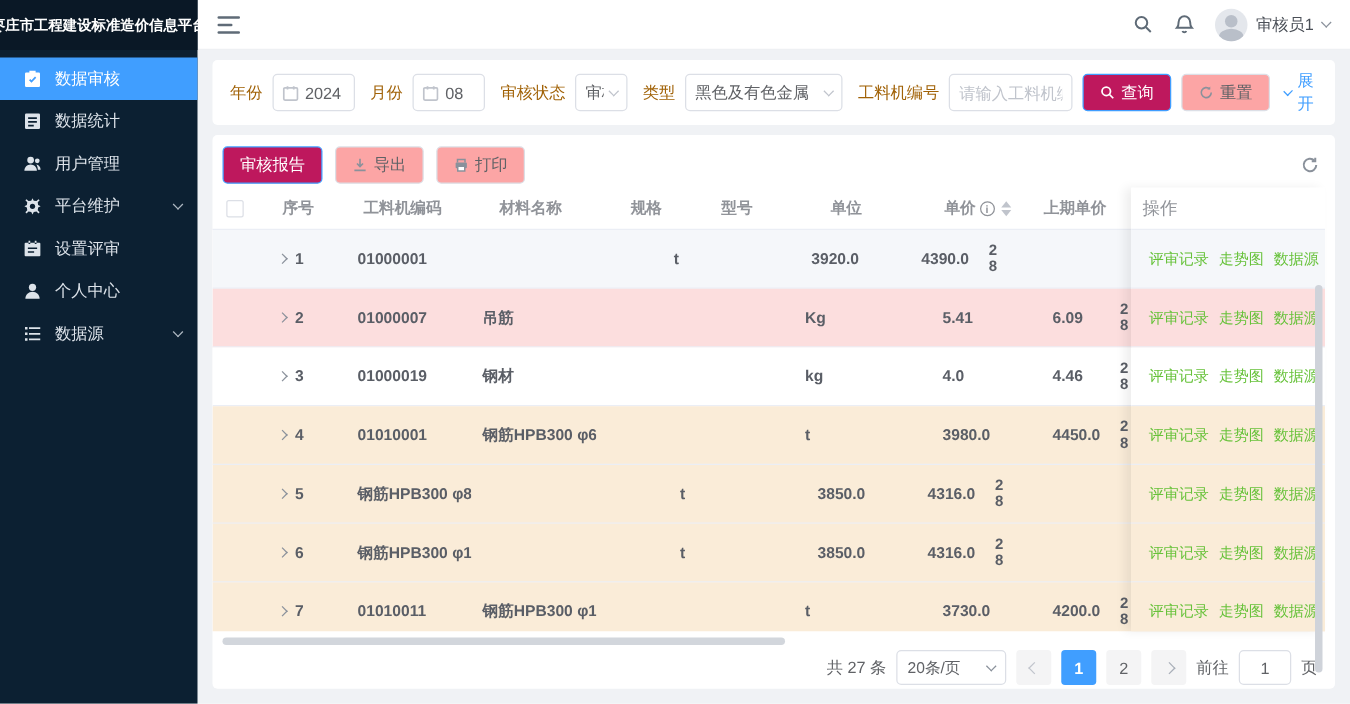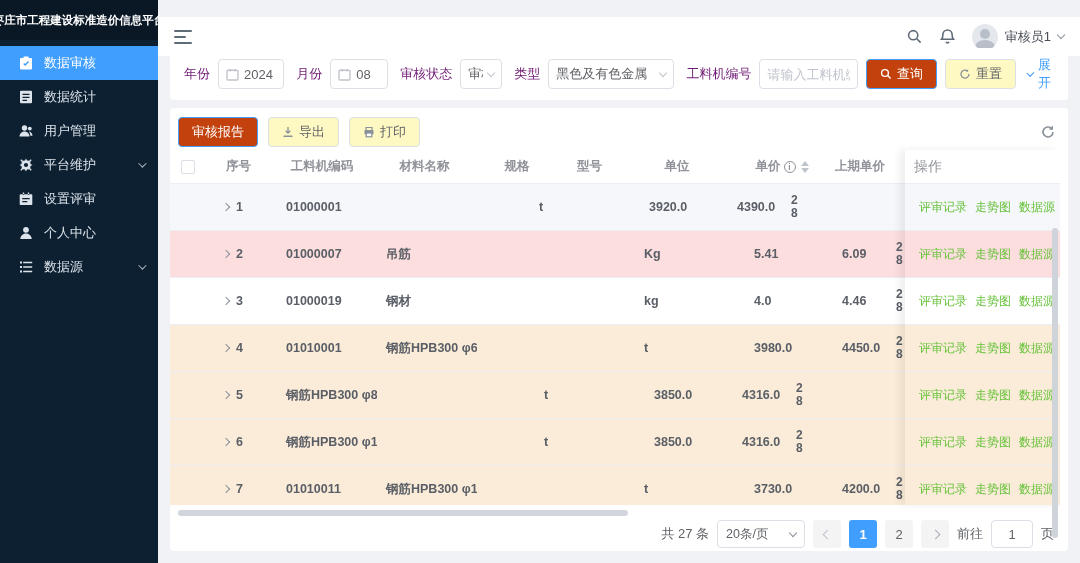--- a/index.html
+++ b/index.html
@@ -14,54 +14,54 @@
   .menu { padding-top:6px;text-align:right; }
   .menu-item { position:relative; height:34px; display:flex; align-items:center; padding-left:18px;
     color:#dde3ea; font-size:13px; cursor:pointer; }
   .menu-item.active { background:#409eff; color:#fff; }
   .menu-item .mi-icon { width:16px; height:16px; margin-right:10px; flex:0 0 16px; }
   .menu-item .mi-icon svg { width:16px; height:16px; fill:currentColor; stroke:none; display:block; }
   .menu-chev { position:absolute; right:14px; width:6px; height:6px; border-right:1.4px solid #aeb8c2;
     border-bottom:1.4px solid #aeb8c2; transform:rotate(45deg) translateY(-2px); }
 
   
-  .topbar { position:absolute; left:158px; top:17px; width:922px; height:40px; background:#fff;
+  .topbar { position:absolute; left:158px; top:0; width:922px; height:40px; background:#fff;
     display:flex; align-items:center; padding:0 16px; border-bottom:1px solid #eef0f3; }
   .collapse-btn { width:18px; height:14px; position:relative; cursor:pointer; }
   .collapse-btn i { position:absolute; left:0; height:2px; background:#5f6b77; border-radius:1px; }
   .collapse-btn i:nth-child(1){ top:0; width:18px; }
   .collapse-btn i:nth-child(2){ top:6px; width:12px; }
   .collapse-btn i:nth-child(3){ top:12px; width:18px; }
   .topbar-right { margin-left:auto; display:flex; align-items:center; gap:16px; }
   .tb-icon { width:17px; height:17px; cursor:pointer; }
   .tb-icon svg { width:17px; height:17px; stroke:#5f6b77; fill:none; stroke-width:1.6; display:block; }
   .user-wrap { display:flex; align-items:center; gap:7px; cursor:pointer; }
   .avatar { width:26px; height:26px; border-radius:50%; background:#e4e7ec; position:relative; overflow:hidden; }
   .avatar::before { content:""; position:absolute; left:8px; top:5px; width:10px; height:10px; border-radius:50%; background:#b9bfc9; }
   .avatar::after { content:""; position:absolute; left:3px; top:16px; width:20px; height:14px; border-radius:50%; background:#b9bfc9; }
   .user-name { font-size:13px; color:#4a4f57; }
   .chev-down { width:6px; height:6px; border-right:1.3px solid #8a919b; border-bottom:1.3px solid #8a919b;
     transform:rotate(45deg); margin-top:-3px; }
 
   
   .filter-card { position:absolute; left:170px; top:48px; width:898px; height:52px; background:#fff;
     border-radius:4px; display:flex; align-items:center; padding:0 10px; gap:8px; }
-  .f-label { font-size:13px; color:#701a75; white-space:nowrap; margin-left:4px; }
+  .f-label { font-size:13px; color:#a16207; white-space:nowrap; margin-left:4px; }
   .f-input { height:30px; border:1px solid #dcdfe6; border-radius:4px; background:#fff;
     display:flex; align-items:center; padding:0 7px; gap:5px; font-size:13px; color:#606266; overflow:hidden; }
   .f-input input { border:none; outline:none; width:100%; font-size:13px; color:#606266; font-family:inherit; background:transparent; }
   .f-input input::placeholder { color:#c0c4cc; }
   .cal-icon svg { width:13px; height:13px; stroke:#c0c4cc; fill:none; stroke-width:1.4; display:block; }
   .sel { justify-content:space-between; cursor:pointer; }
   .sel .sel-text { white-space:nowrap; overflow:hidden; }
   .sel .chev-down { flex:0 0 auto; border-color:#c0c4cc; }
   .btn { height:30px; border-radius:4px; font-size:13px; display:inline-flex; align-items:center;
     justify-content:center; gap:5px; padding:0 13px; cursor:pointer; border:1px solid #dcdfe6;
-    background:#fef9c3; color:#606266; white-space:nowrap; font-family:inherit; }
-  .btn-primary { background:#c2410c; border-color:#409eff; color:#fff; }
+    background:#fca5a5; color:#606266; white-space:nowrap; font-family:inherit; }
+  .btn-primary { background:#be185d; border-color:#409eff; color:#fff; }
   .btn svg { width:12px; height:12px; display:block; }
   .link-expand { display:inline-flex; align-items:center; gap:5px; color:#409eff; font-size:13px; cursor:pointer; margin-left:4px; }
   .link-expand .chev-down { border-color:#409eff; }
 
   
   .main-card { position:absolute; left:170px; top:108px; width:898px; height:443px; background:#fff; border-radius:4px; }
   .toolbar { display:flex; align-items:center; gap:10px; padding:9px 12px 0 8px; height:39px; }
   .toolbar .btn { height:30px; }
   .refresh-icon { margin-left:auto; width:16px; height:16px; cursor:pointer; }
   .refresh-icon svg { width:16px; height:16px; stroke:#8a919b; fill:none; stroke-width:1.6; display:block; }

